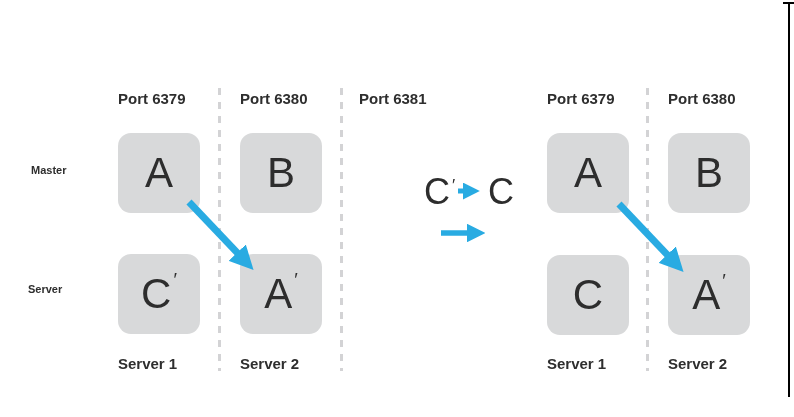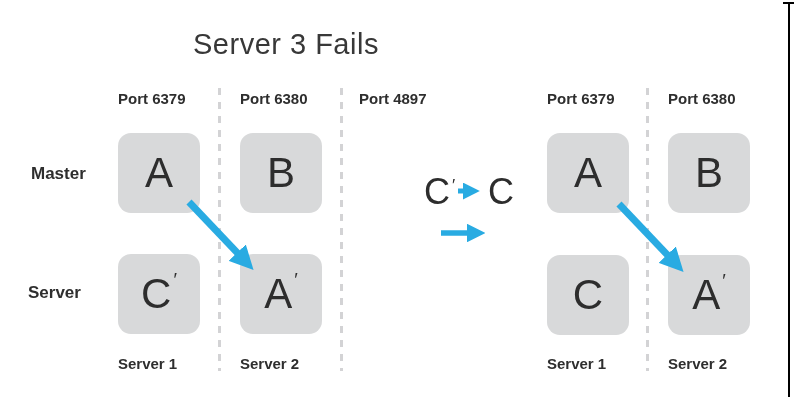--- a/index.html
+++ b/index.html
@@ -11,21 +11,21 @@
     position:absolute;left:193px;top:28px;font-size:29px;letter-spacing:.5px;
     color:#383838;white-space:nowrap;
   }
   .port-label,.server-label{
     position:absolute;top:90px;width:82px;text-align:left;
     font-size:15px;font-weight:bold;color:#2e2e2e;white-space:nowrap;
   }
   .server-label{top:355px;}
   .server-label.muted{color:#c9cbd1;}
   .row-label{
-    position:absolute;font-size:17px;font-weight:bold;color:#2e2e2e;white-space:nowrap;
+    position:absolute;font-size:11px;font-weight:bold;color:#2e2e2e;white-space:nowrap;
   }
   .node{
     position:absolute;width:82px;height:80px;border-radius:13px;background:#d8d9da;
     display:flex;align-items:center;justify-content:center;
     font-size:42px;color:#2d2d2d;line-height:1;
   }
   .prime{font-size:19px;position:relative;top:-15px;margin-left:2px;}
   .prime:empty{display:none;}
   .dash-line{
     position:absolute;top:88px;width:3px;height:283px;
@@ -37,25 +37,24 @@
   .mid-label .prime{font-size:17px;top:-13px;}
   .arrow-layer{position:absolute;left:0;top:0;width:794px;height:417px;pointer-events:none;}
   .frame-line-v{position:absolute;left:788px;top:2px;width:2px;height:395px;background:#000;}
   .frame-line-h{position:absolute;left:783px;top:2px;width:11px;height:2px;background:#000;}
 </style>
 </head>
 <body>
 
 <div class="canvas">
 
-  <div class="title">Server 3 Fails</div>
 
   <div class="port-label" style="left:118px">Port 6379</div>
   <div class="port-label" style="left:240px">Port 6380</div>
-  <div class="port-label" style="left:359px">Port 4897</div>
+  <div class="port-label" style="left:359px">Port 6381</div>
 
   <div class="port-label" style="left:547px">Port 6379</div>
   <div class="port-label" style="left:668px">Port 6380</div>
 
   <div class="row-label" style="left:31px;top:164px">Master</div>
   <div class="row-label" style="left:28px;top:283px">Server</div>
 
   <div class="dash-line" style="left:218px"></div>
   <div class="dash-line" style="left:340px"></div>
   <div class="dash-line" style="left:646px"></div>

